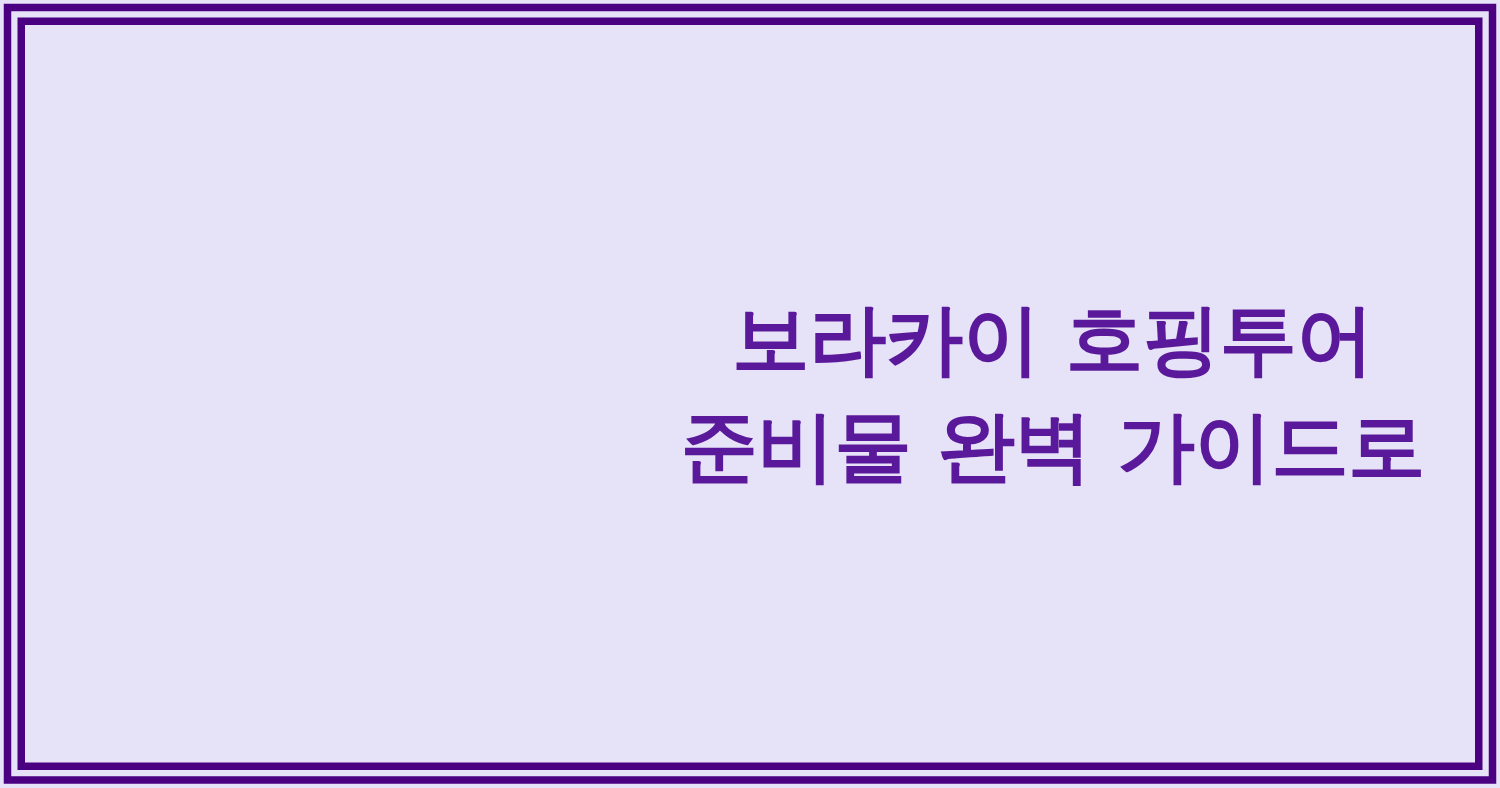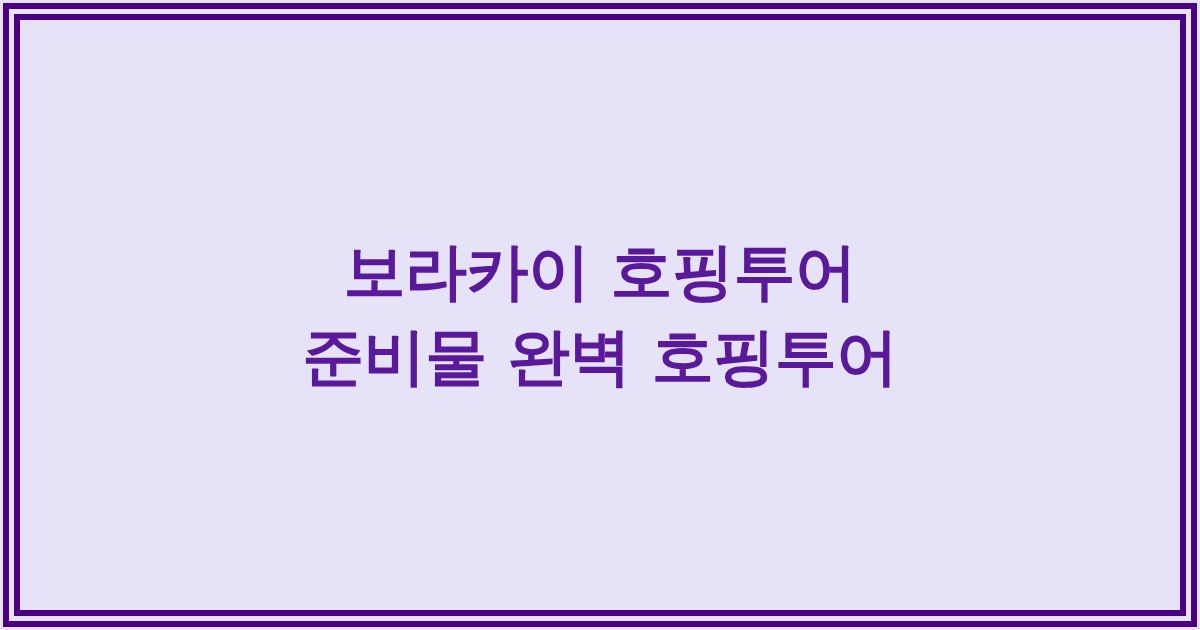--- a/index.html
+++ b/index.html
@@ -50,21 +50,21 @@
 
   
   .content {
     position: absolute;
     top: 20px;
     left: 20px;
     right: 20px;
     bottom: 20px;
     display: flex;
     align-items: center;
-    justify-content: center;
+    justify-content: flex-end;
   }
 
   .headline {
     margin: 0;
     padding: 0 40px;
     text-align: center;
     color: #5a189a;
     font-family: "DejaVu Sans", "Liberation Sans", sans-serif;
     font-weight: 700;
     font-size: 62px;
@@ -82,17 +82,17 @@
 <body>
 
 <div class="card">
 
   <div class="frame-outer"></div>
   <div class="frame-inner"></div>
 
   <div class="content">
     <h1 class="headline">
       <span class="line">보라카이 호핑투어</span>
-      <span class="line">준비물 완벽 호핑투어</span>
+      <span class="line">준비물 완벽 가이드로</span>
     </h1>
   </div>
 
 </div>
 
 </body></html>

